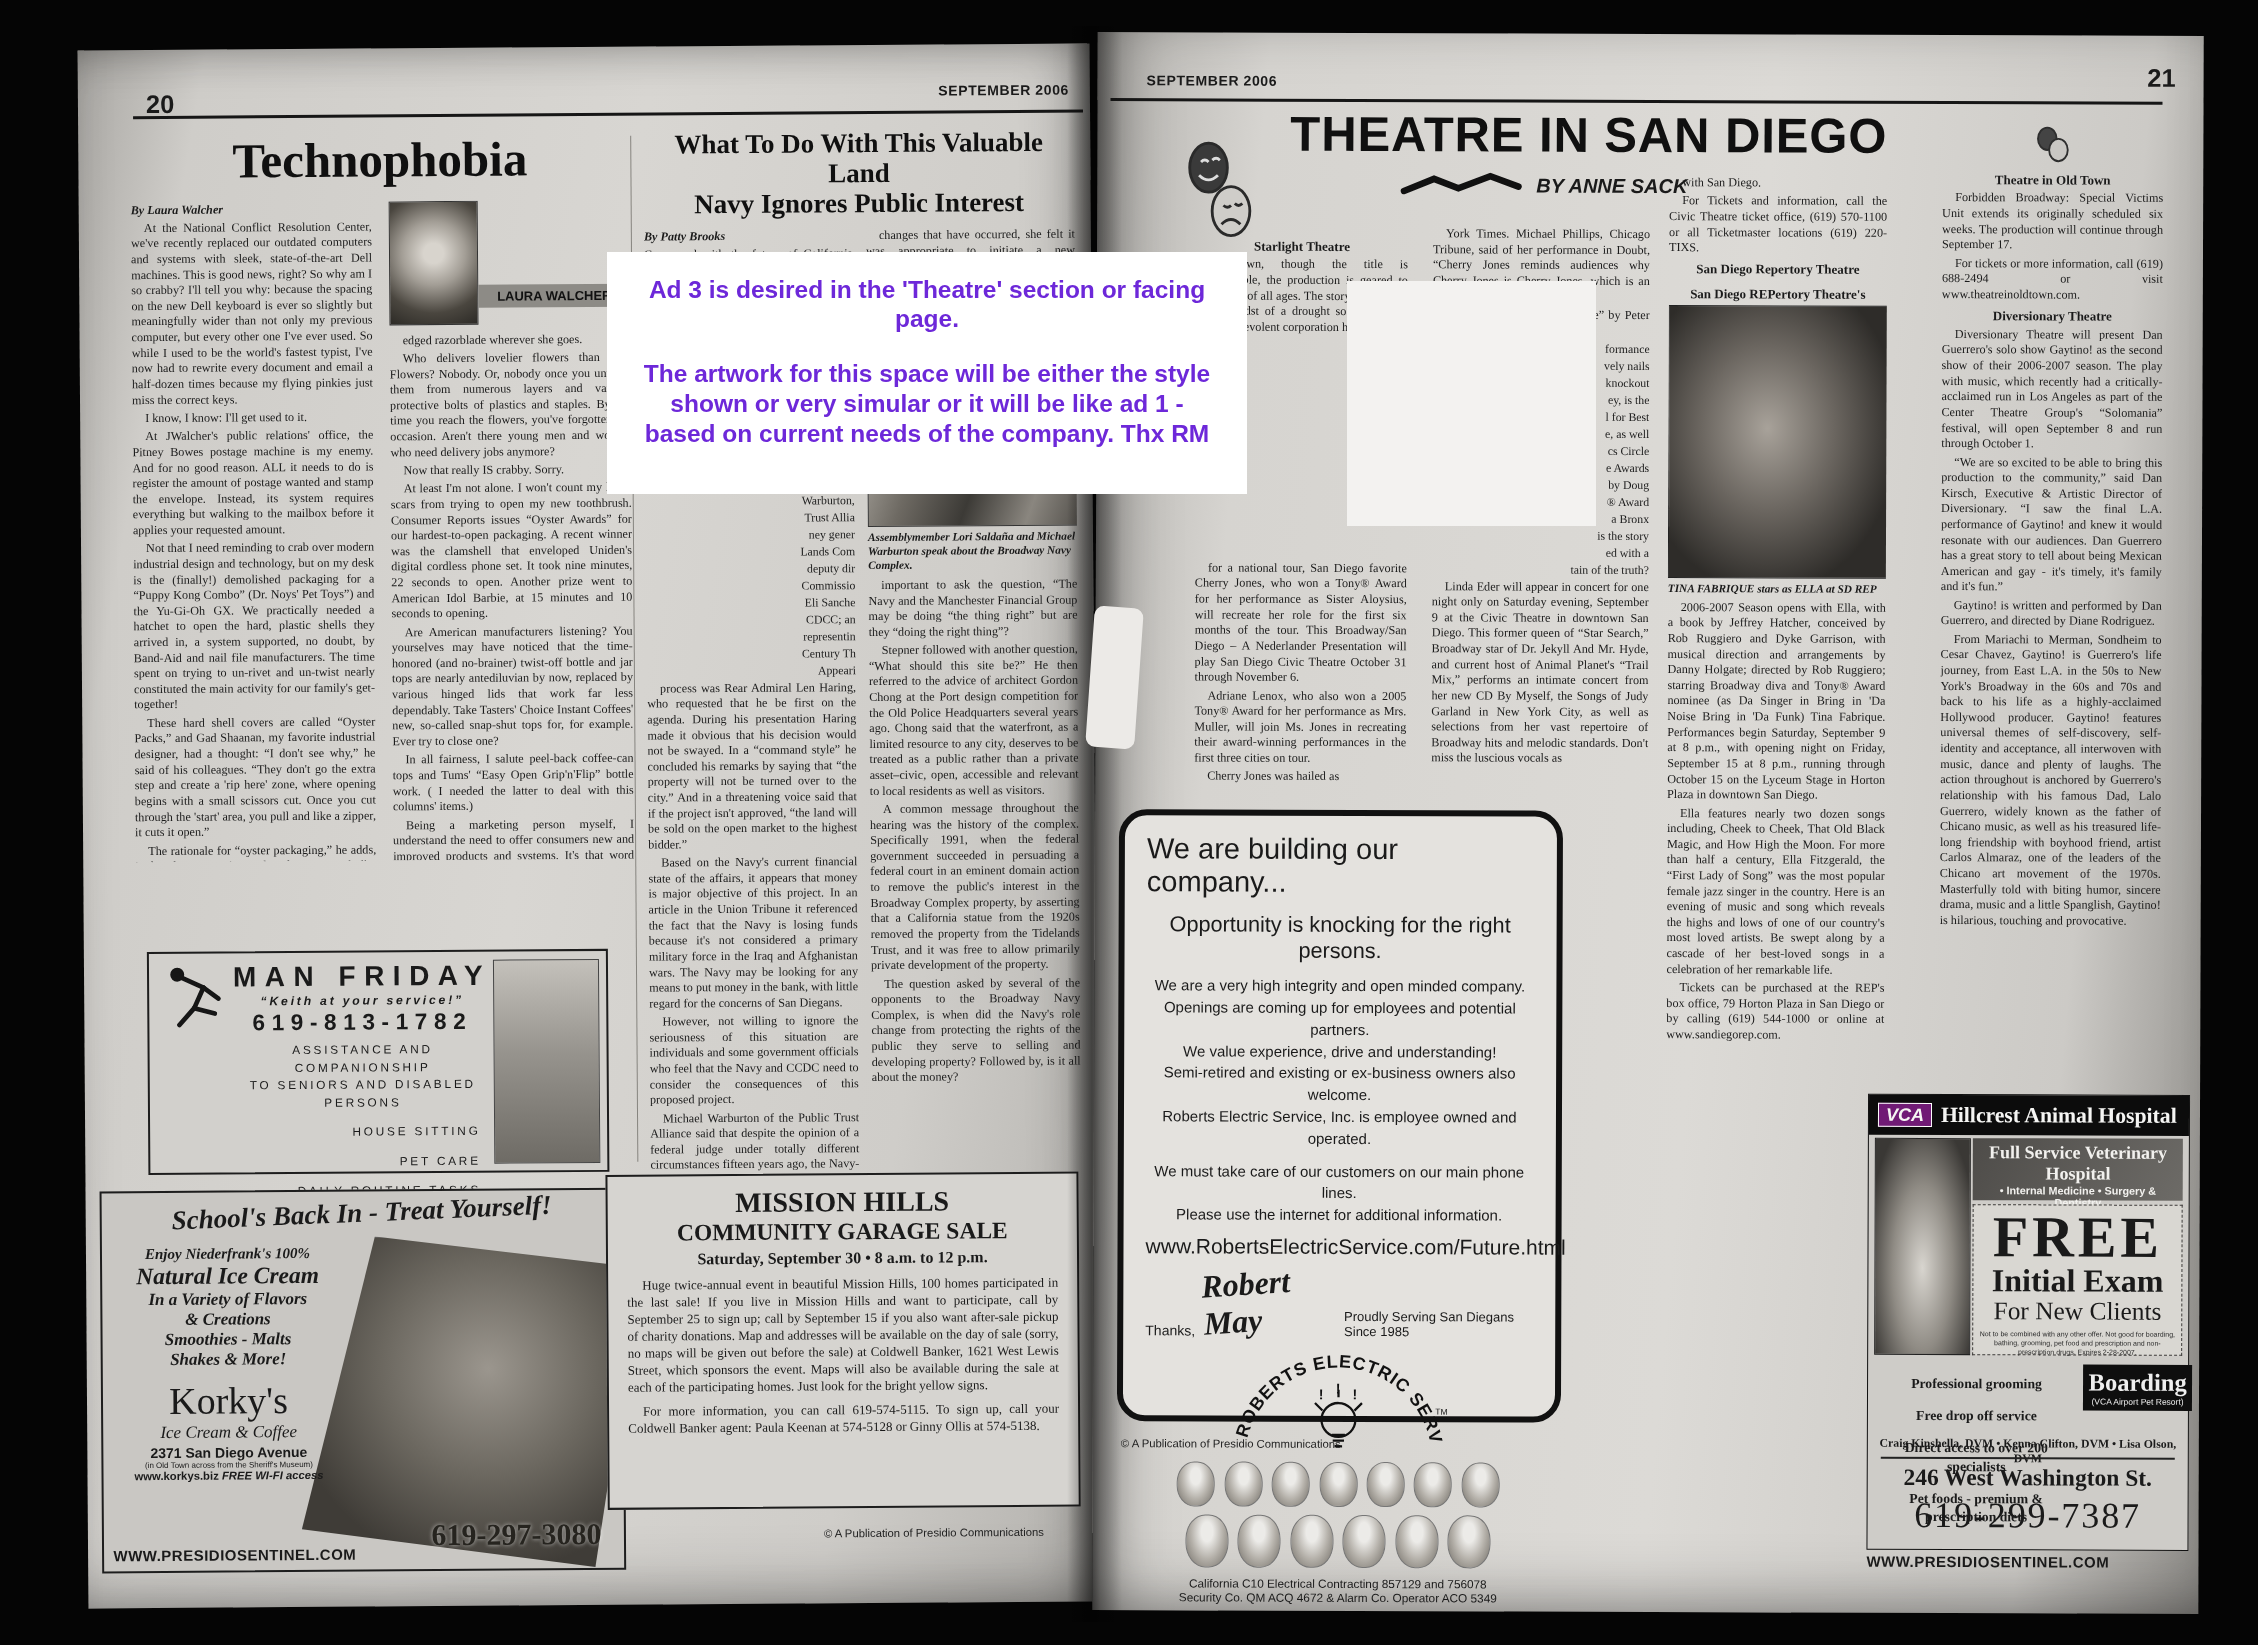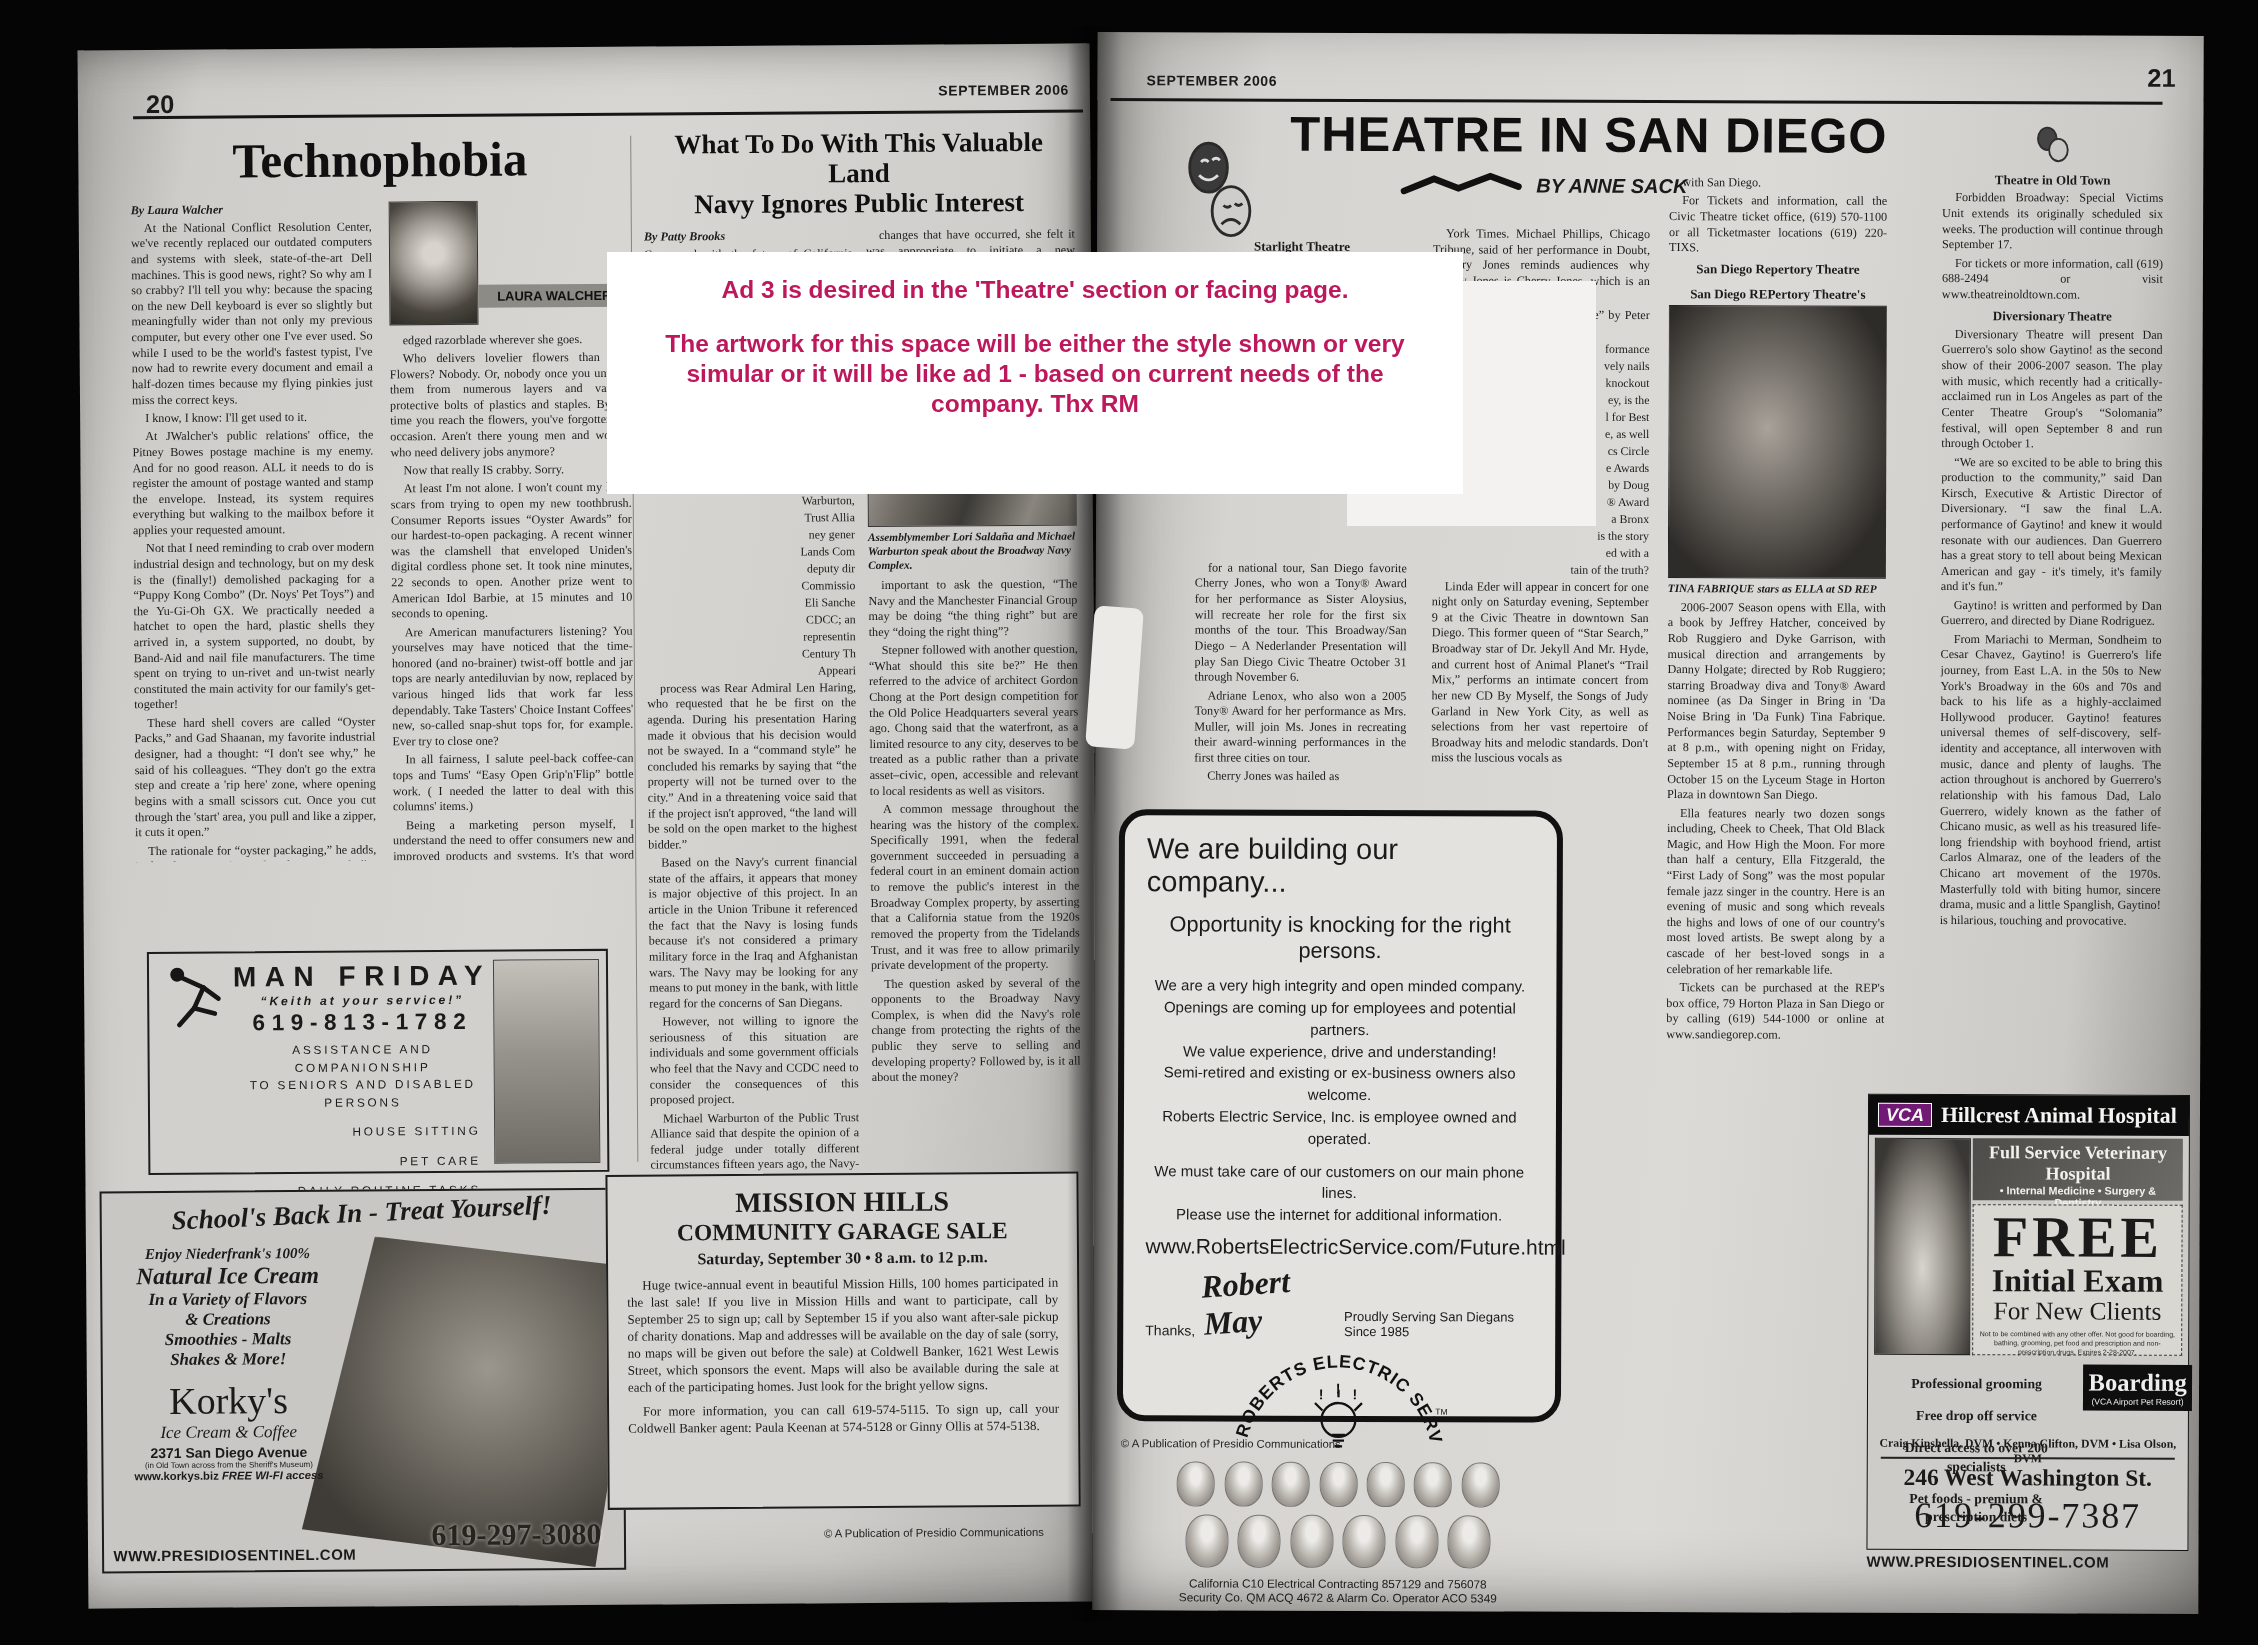--- a/index.html
+++ b/index.html
@@ -21,23 +21,23 @@
   .byline{font-family:"Liberation Serif",serif;font-weight:bold;font-style:italic;font-size:12.2px;margin:0 0 2.8px;}
   .pcol{font-family:"Liberation Serif",serif;font-size:12.2px;line-height:1.28;text-align:justify;color:#1b1b1b;}
   .pcol p{margin:0 0 2.8px;text-indent:13px;}
   .frags p{text-indent:0;text-align:right;margin:0 0 1.9px;}
   .colhead{font-family:"Liberation Serif",serif;font-weight:bold;font-size:13px;text-align:center;margin:5.6px 0 2.8px;}
   .caption{font-family:"Liberation Serif",serif;font-weight:bold;font-style:italic;font-size:11.3px;line-height:1.25;text-align:left;margin-top:2.8px;}
   .photo{background:radial-gradient(ellipse at 50% 40%,#bdb9b2 0%,#8f8b84 55%,#57534e 100%);border:0.9px solid #333;}
   .footer-site{font-weight:bold;font-size:15px;letter-spacing:0.5px;}
   .footer-pub{font-size:11.3px;color:#222;}
   
-  #overlay-note{left:607px;top:252px;width:856px;height:242px;background:#ffffff;z-index:60;
+  #overlay-note{left:607px;top:252px;width:640px;height:242px;background:#ffffff;z-index:60;
      box-sizing:border-box;padding:22.6px 32px;text-align:center;font-weight:bold;
-     font-size:24.5px;line-height:1.22;color:#be185d;}
+     font-size:24.5px;line-height:1.22;color:#6d28d9;}
   #overlay-note p{margin:0 0 24.5px;}
   #overlay-patch{left:1347px;top:281px;width:249px;height:245px;background:#f3f2f0;z-index:55;}
   #gutter{left:1067px;top:26px;width:55px;height:1596px;z-index:40;
      background:linear-gradient(90deg,rgba(0,0,0,0),rgba(0,0,0,.5) 45%,rgba(0,0,0,.28) 60%,rgba(0,0,0,0));}
   #scrap{left:1090px;top:607px;width:49px;height:141px;background:#eceae7;border-radius:9.4px;transform:rotate(4deg);z-index:42;}
   
   .adbox{box-sizing:border-box;border:2.8px solid #1d1d1d;background:#d2d0cc;}
   
   #mf-title{font-weight:bold;font-size:28px;letter-spacing:8.5px;}
   #mf-tag{font-style:italic;font-weight:bold;font-size:12.2px;letter-spacing:2.8px;margin:1.9px 0;}

